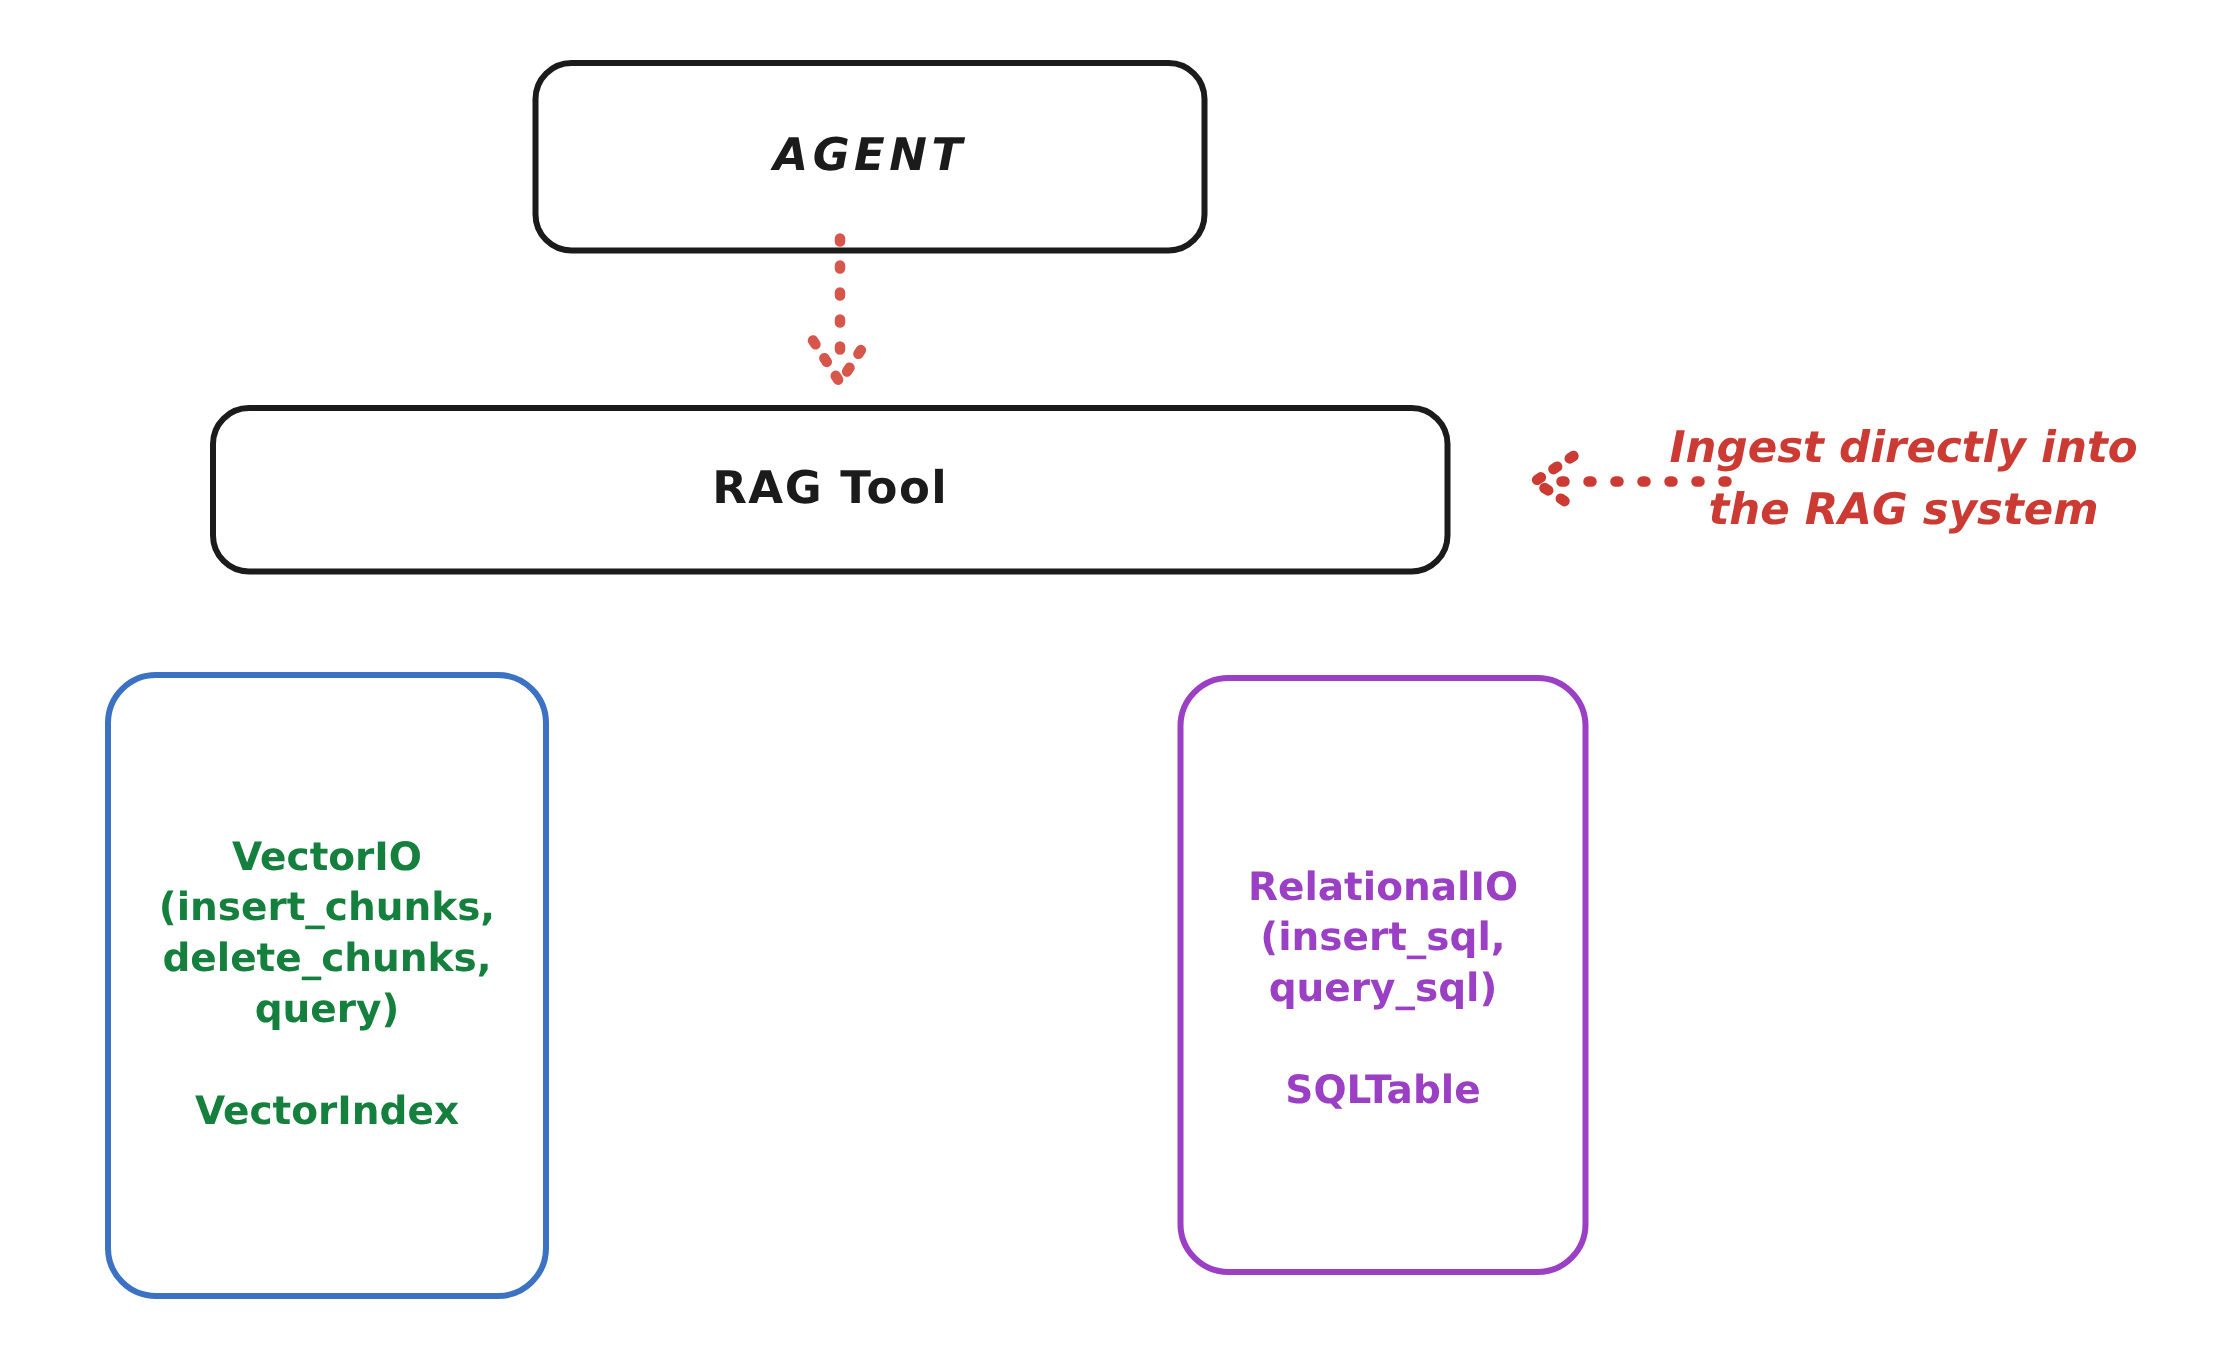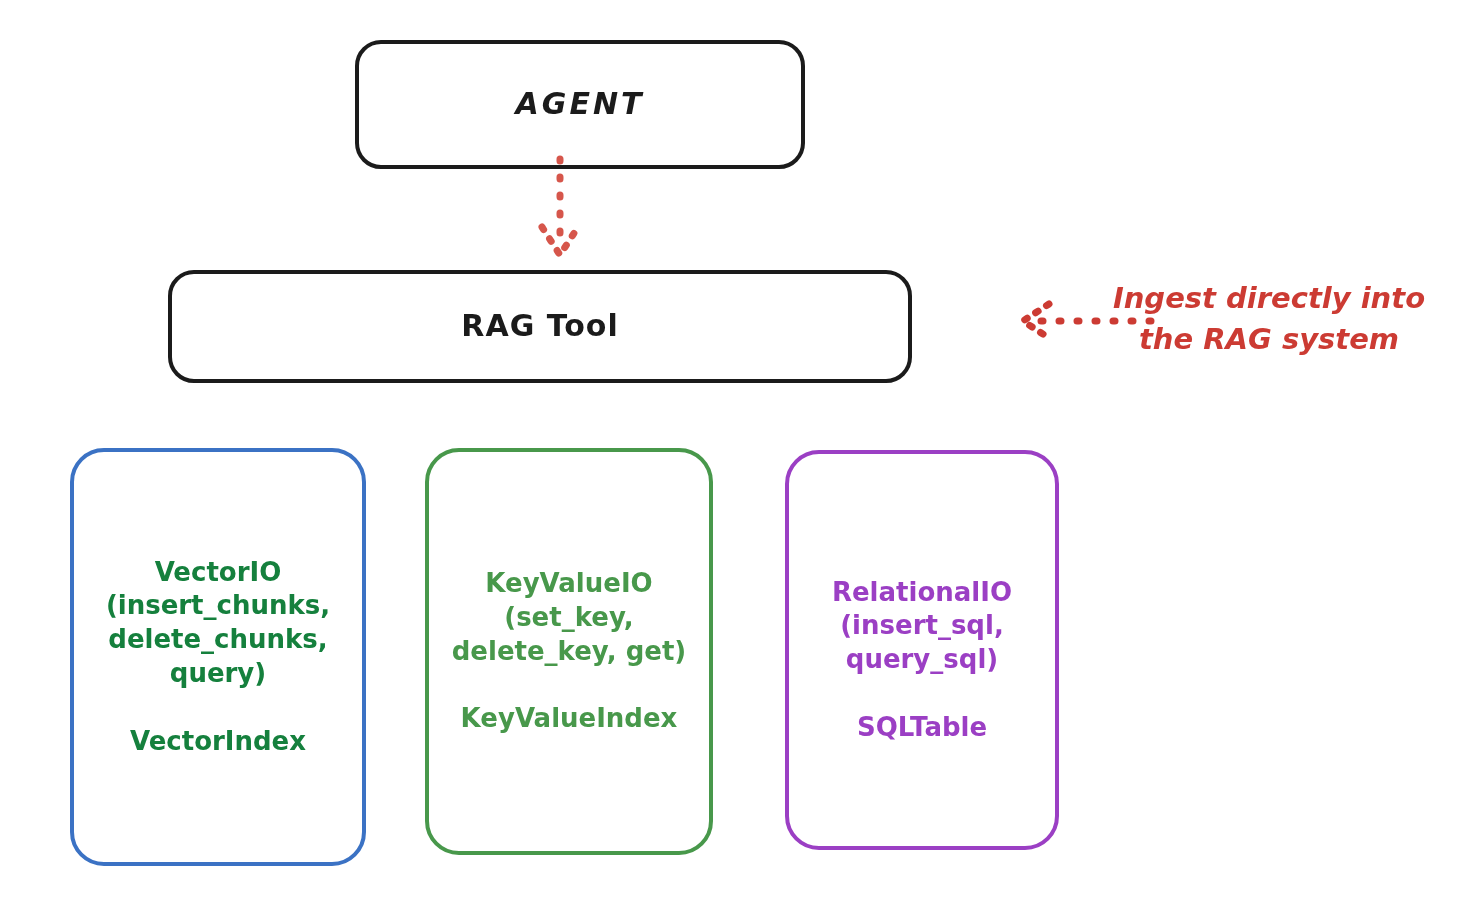--- a/index.html
+++ b/index.html
@@ -54,23 +54,23 @@
     width: 450px;
     height: 129px;
   }
   #node-agent .node-label {
     font-size: 30px;
     letter-spacing: 3px;
   }
 
   
   #node-ragtool {
-    left: 168px;
+    left: 140px;
     top: 270px;
-    width: 744px;
+    width: 827px;
     height: 113px;
   }
   #node-ragtool .node-label {
     font-size: 30px;
     font-style: normal;
     letter-spacing: 1px;
   }
 
   
   .node-colored {
@@ -175,27 +175,20 @@
 
   <div class="node node-colored" id="node-vectorio">
     <span class="node-label">VectorIO
 (insert_chunks,
 delete_chunks,
 query)
 
 VectorIndex</span>
   </div>
 
-  <div class="node node-colored" id="node-keyvalueio">
-    <span class="node-label">KeyValueIO
-(set_key,
-delete_key, get)
-
-KeyValueIndex</span>
-  </div>
 
   <div class="node node-colored" id="node-relationalio">
     <span class="node-label">RelationalIO
 (insert_sql,
 query_sql)
 
 SQLTable</span>
   </div>
 
 </div>

